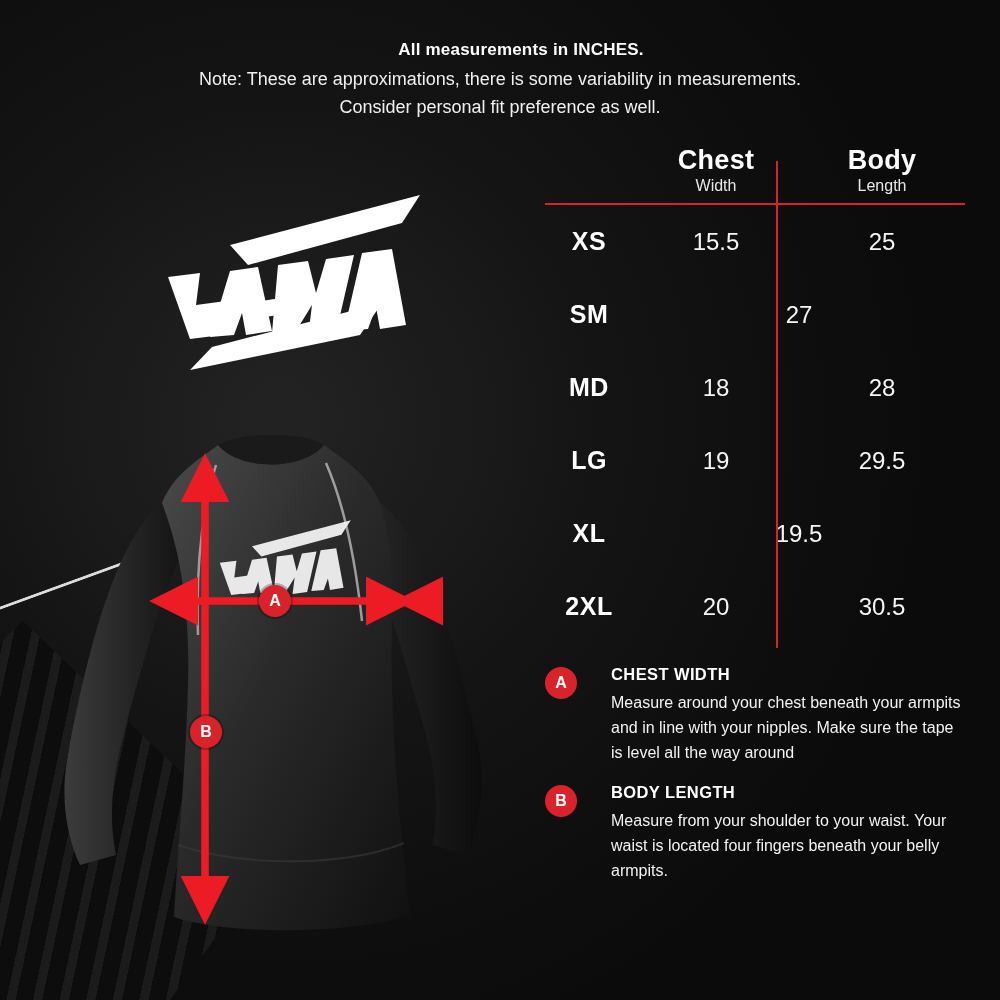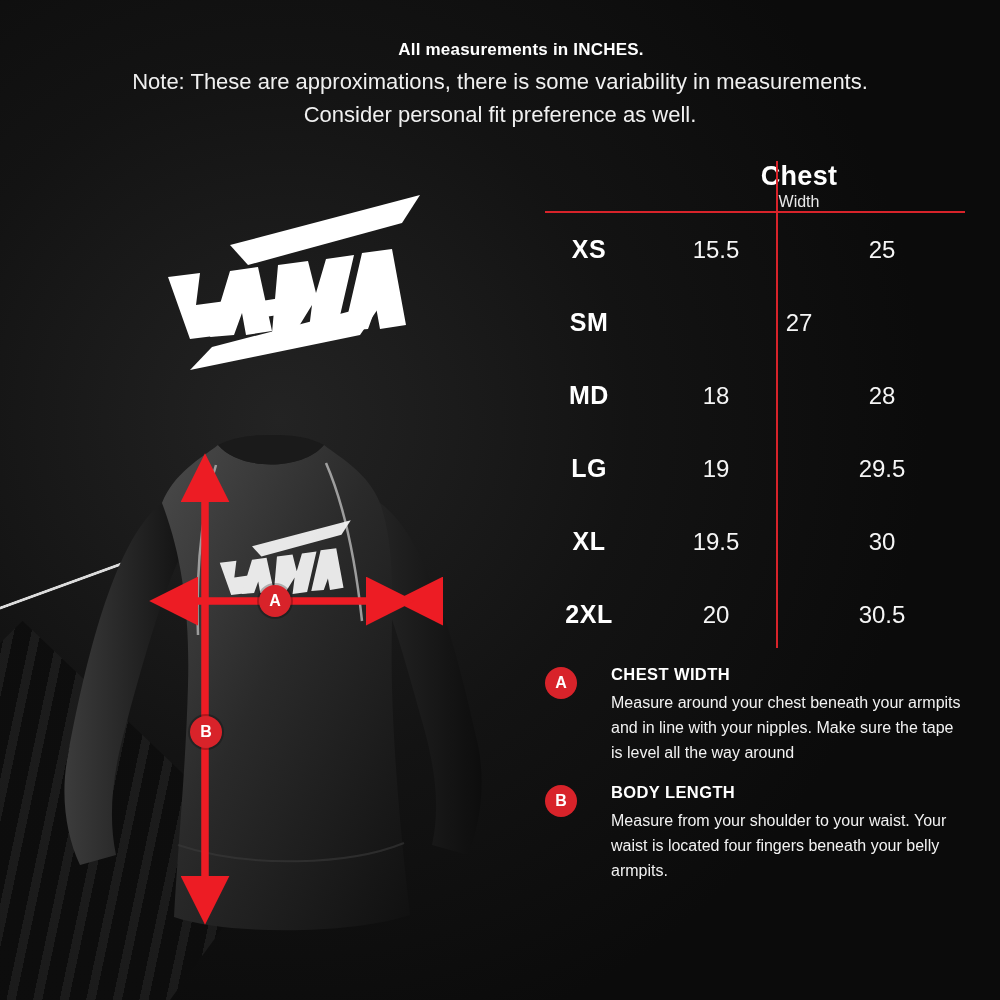--- a/index.html
+++ b/index.html
@@ -46,21 +46,21 @@
   .header {
     position: absolute; top: 40px; left: 0; width: 1000px;
     text-align: center;
   }
   .header .line1 {
     font-size: 17px; font-weight: bold; letter-spacing: .2px;
     margin-bottom: 9px;
     padding-left: 42px;
   }
   .header .line2, .header .line3 {
-    font-size: 22px; font-weight: 400; color: #f0f0f0;
+    font-size: 18px; font-weight: 400; color: #f0f0f0;
     margin-bottom: 7px;
   }
 
   
   .brand-logo {
     position: absolute; left: 130px; top: 185px;
     width: 310px; height: 230px;
   }
   .brand-logo svg { width: 100%; height: 100%; filter: blur(.4px); }
 
@@ -79,21 +79,21 @@
     color: #fff; font-weight: bold; font-size: 16px;
     display: flex; align-items: center; justify-content: center;
     box-shadow: 0 0 0 2px rgba(0,0,0,.25);
   }
 
   
   .table-wrap {
     position: absolute; left: 545px; top: 145px; width: 420px;
   }
   .thead {
-    display: flex; position: relative;  margin-top: 16px;
+    display: flex; position: relative; padding-bottom: 8px;
   }
   .th {
     flex: 1; text-align: center;
   }
   .th .big {
     font-size: 27px; font-weight: bold; letter-spacing: .3px;
   }
   .th .small {
     font-size: 16px; font-weight: 400; color: #e8e8e8; margin-top: 1px;
   }
@@ -226,20 +226,24 @@
   <div class="badge" style="position:absolute; left:259px; top:585px;">A</div>
   <div class="badge" style="position:absolute; left:190px; top:716px;">B</div>
 
   <div class="table-wrap">
     <div class="thead">
       <div class="th-spacer"></div>
       <div class="th">
         <div class="big">Chest</div>
         <div class="small">Width</div>
       </div>
+      <div class="th">
+        <div class="big">Body</div>
+        <div class="small">Length</div>
+      </div>
     </div>
     <div class="thead-rule"></div>
     <div class="vline"></div>
     <div id="rows">
         <div class="row">
           <div class="cell-size">XS</div>
           <div class="cell-val">15.5</div>
           <div class="cell-val">25</div>
         </div>
         <div class="row">
@@ -252,21 +256,20 @@
           <div class="cell-val">28</div>
         </div>
         <div class="row">
           <div class="cell-size">LG</div>
           <div class="cell-val">19</div>
           <div class="cell-val">29.5</div>
         </div>
         <div class="row">
           <div class="cell-size">XL</div>
           <div class="cell-val">19.5</div>
-          <div class="cell-val">30</div>
         </div>
         <div class="row">
           <div class="cell-size">2XL</div>
           <div class="cell-val">20</div>
           <div class="cell-val">30.5</div>
         </div>
       </div>
   </div>
 
   <div class="legend" id="legend">

